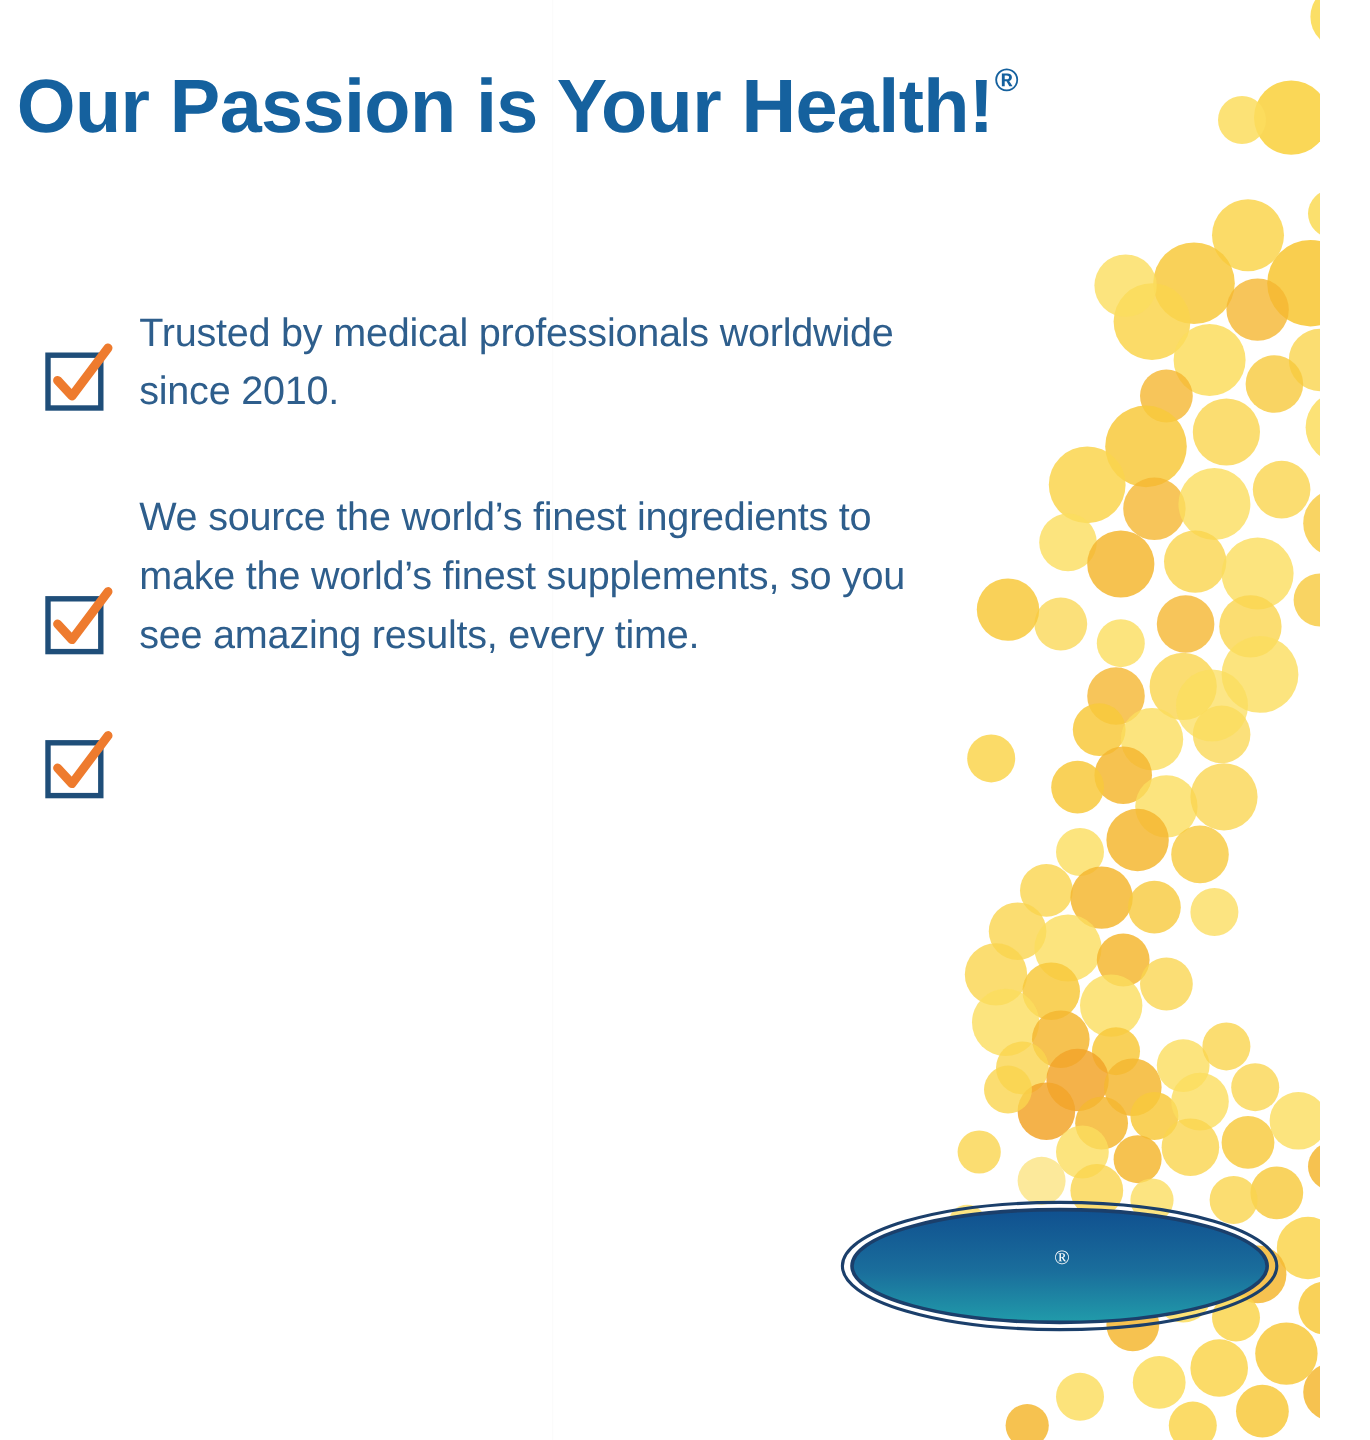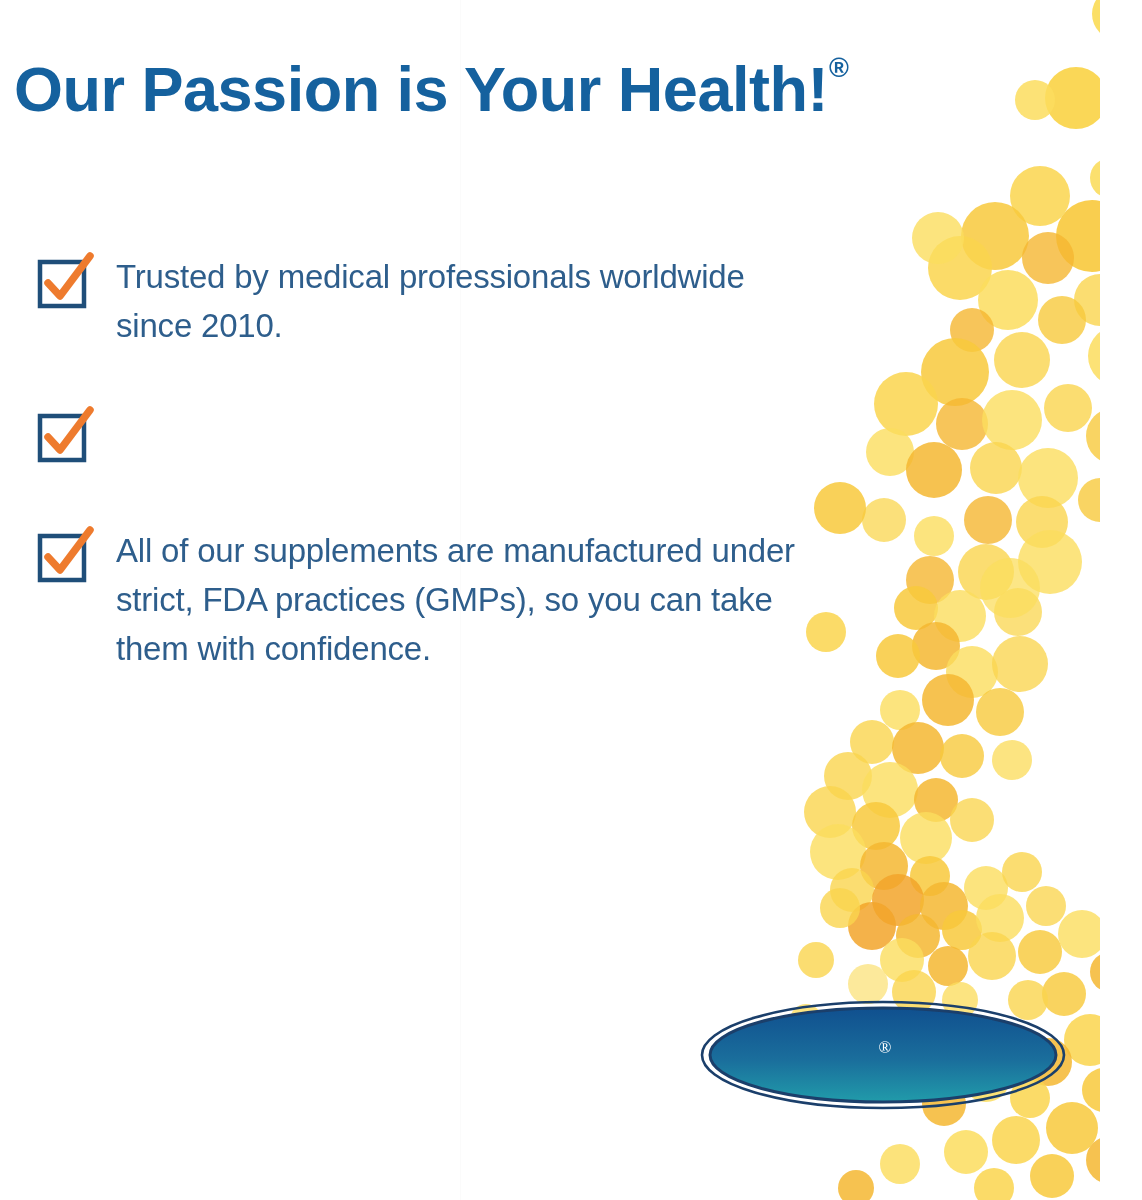--- a/index.html
+++ b/index.html
@@ -66,21 +66,21 @@
   
   #checklist {
     position: absolute;
     left: 36px;
     top: 252px;
     width: 770px;
   }
   .check-item {
     position: relative;
     display: flex;
-    align-items: flex-start;
+    align-items: flex-end;
     margin-bottom: 56px;
   }
   .check-item:last-child { margin-bottom: 0; }
 
   .checkbox-icon {
     position: relative;
     flex: 0 0 auto;
     width: 58px;
     height: 58px;
     margin-top: 6px;
@@ -261,30 +261,30 @@
       <span class="check-text">Trusted by medical professionals worldwide since 2010.</span>
     </div>
 
     <div class="check-item">
       <span class="checkbox-icon">
         <svg viewBox="0 0 58 58" xmlns="http://www.w3.org/2000/svg">
           <rect x="4" y="12" width="44" height="44" fill="none" stroke="#1F4E79" stroke-width="4.5"></rect>
           <path d="M12 33 L24 46 L54 6" fill="none" stroke="#EE7B2E" stroke-width="7.5" stroke-linecap="round" stroke-linejoin="round"></path>
         </svg>
       </span>
+      <span class="check-text">We source the world’s finest ingredients to make the world’s finest supplements, so you see amazing results, every time.</span>
     </div>
 
     <div class="check-item">
       <span class="checkbox-icon">
         <svg viewBox="0 0 58 58" xmlns="http://www.w3.org/2000/svg">
           <rect x="4" y="12" width="44" height="44" fill="none" stroke="#1F4E79" stroke-width="4.5"></rect>
           <path d="M12 33 L24 46 L54 6" fill="none" stroke="#EE7B2E" stroke-width="7.5" stroke-linecap="round" stroke-linejoin="round"></path>
         </svg>
       </span>
-      <span class="check-text">All of our supplements are manufactured under strict, FDA practices (GMPs), so you can take them with confidence.</span>
     </div>
 
   </div>
 
   <div id="logo">
     <svg viewBox="0 0 366 110" xmlns="http://www.w3.org/2000/svg">
       <defs>
         <linearGradient id="emgrad" x1="0" y1="0" x2="0" y2="1">
           <stop offset="0%" stop-color="#10508F"></stop>
           <stop offset="55%" stop-color="#1A6E9C"></stop>

